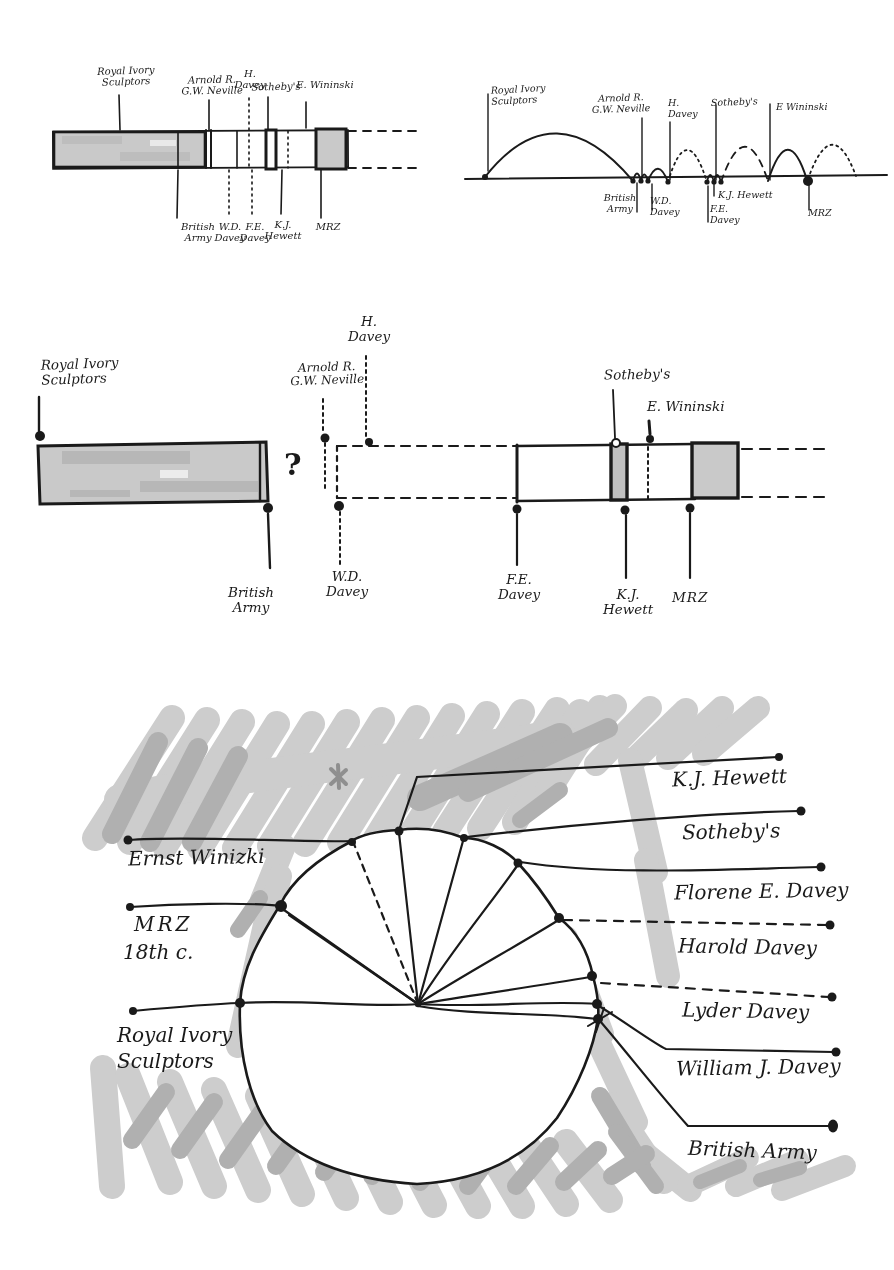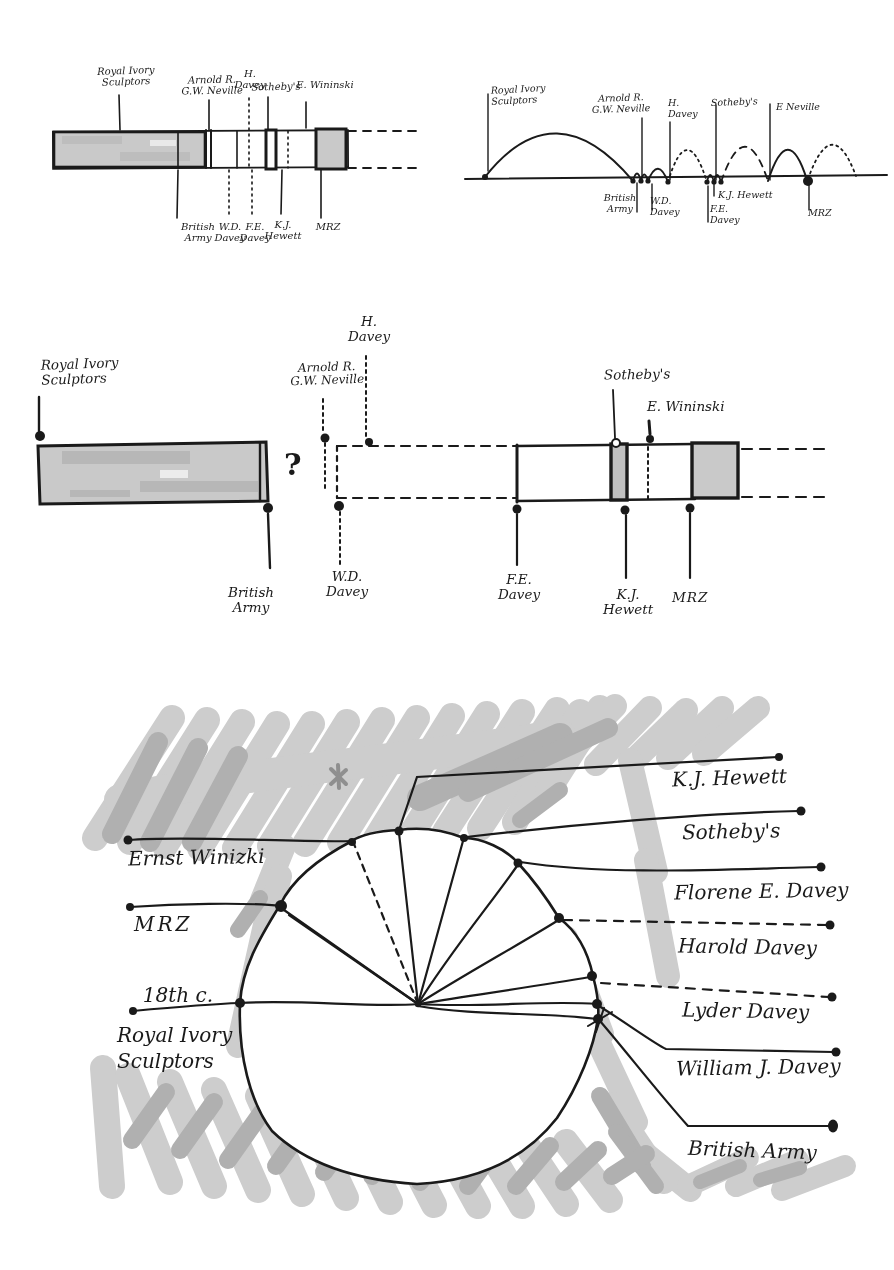--- a/index.html
+++ b/index.html
@@ -290,21 +290,21 @@
 Hewett</div>
 <div class="hw s10 c" style="left:306px;top:221px;width:44px;">MRZ</div>
 
 <div class="hw s9" style="left:491px;top:84px;width:70px;transform:rotate(-3deg);">Royal Ivory
 Sculptors</div>
 <div class="hw s9 c" style="left:586px;top:93px;width:70px;transform:rotate(-2deg);">Arnold R.
 G.W. Neville</div>
 <div class="hw s9" style="left:668px;top:98px;width:40px;">H.
 Davey</div>
 <div class="hw s9" style="left:711px;top:97px;width:58px;transform:rotate(-2deg);">Sotheby's</div>
-<div class="hw s9" style="left:776px;top:102px;width:72px;">E Neville</div>
+<div class="hw s9" style="left:776px;top:102px;width:72px;">E Wininski</div>
 <div class="hw s9 c" style="left:597px;top:193px;width:46px;">British
 Army</div>
 <div class="hw s9" style="left:650px;top:196px;width:44px;">W.D.
 Davey</div>
 <div class="hw s9" style="left:718px;top:190px;width:80px;">K.J. Hewett</div>
 <div class="hw s9" style="left:710px;top:204px;width:44px;">F.E.
 Davey</div>
 <div class="hw s9" style="left:808px;top:208px;width:40px;">MRZ</div>
 
 <div class="hw s13" style="left:41px;top:356px;width:104px;transform:rotate(-2deg);">Royal Ivory
@@ -321,21 +321,21 @@
 <div class="hw s13 c" style="left:496px;top:572px;width:46px;">F.E.
 Davey</div>
 <div class="hw s13" style="left:604px;top:367px;width:66px;transform:rotate(-1deg);">Sotheby's</div>
 <div class="hw s13" style="left:647px;top:399px;width:84px;">E. Wininski</div>
 <div class="hw s13 c" style="left:600px;top:587px;width:56px;">K.J.
 Hewett</div>
 <div class="hw s13" style="left:672px;top:590px;width:46px;letter-spacing:1px;">MRZ</div>
 
 <div class="hw s21" style="left:128px;top:846px;width:160px;transform:rotate(-1deg);">Ernst Winizki</div>
 <div class="hw s21" style="left:134px;top:913px;width:80px;letter-spacing:3px;">MRZ</div>
-<div class="hw s21" style="left:123px;top:984px;width:90px;text-align:right;">18th c.</div>
+<div class="hw s21" style="left:123px;top:941px;width:90px;">18th c.</div>
 <div class="hw s21" style="left:117px;top:1022px;width:140px;line-height:1.3;">Royal Ivory
 Sculptors</div>
 <div class="hw s21" style="left:672px;top:766px;width:150px;transform:rotate(-2deg);">K.J. Hewett</div>
 <div class="hw s21" style="left:682px;top:820px;width:130px;transform:rotate(-1deg);">Sotheby's</div>
 <div class="hw s21" style="left:674px;top:880px;width:180px;transform:rotate(-1deg);">Florene E. Davey</div>
 <div class="hw s21" style="left:678px;top:936px;width:170px;transform:rotate(1deg);">Harold Davey</div>
 <div class="hw s21" style="left:682px;top:1000px;width:160px;transform:rotate(1deg);">Lyder Davey</div>
 <div class="hw s21" style="left:676px;top:1056px;width:185px;transform:rotate(-1deg);">William J. Davey</div>
 <div class="hw s21" style="left:688px;top:1140px;width:180px;transform:rotate(2deg);">British Army</div>
 

